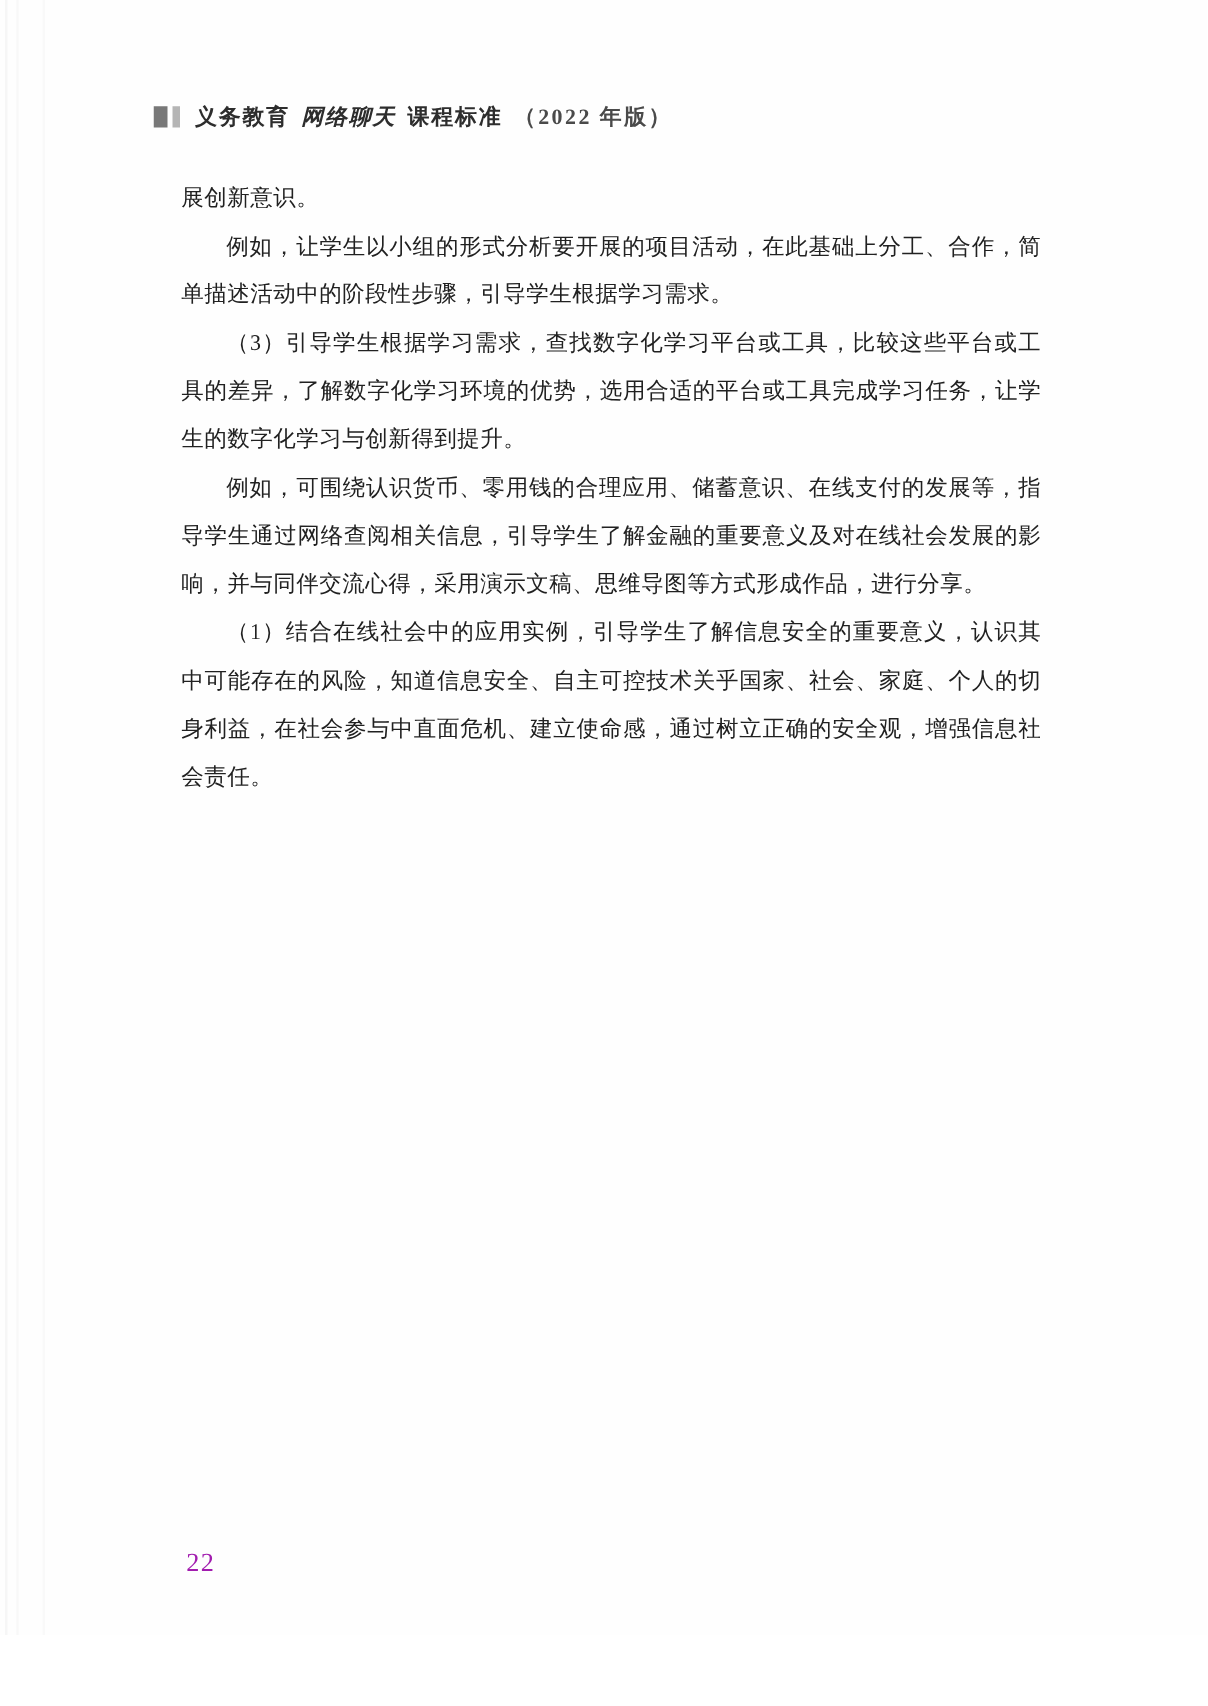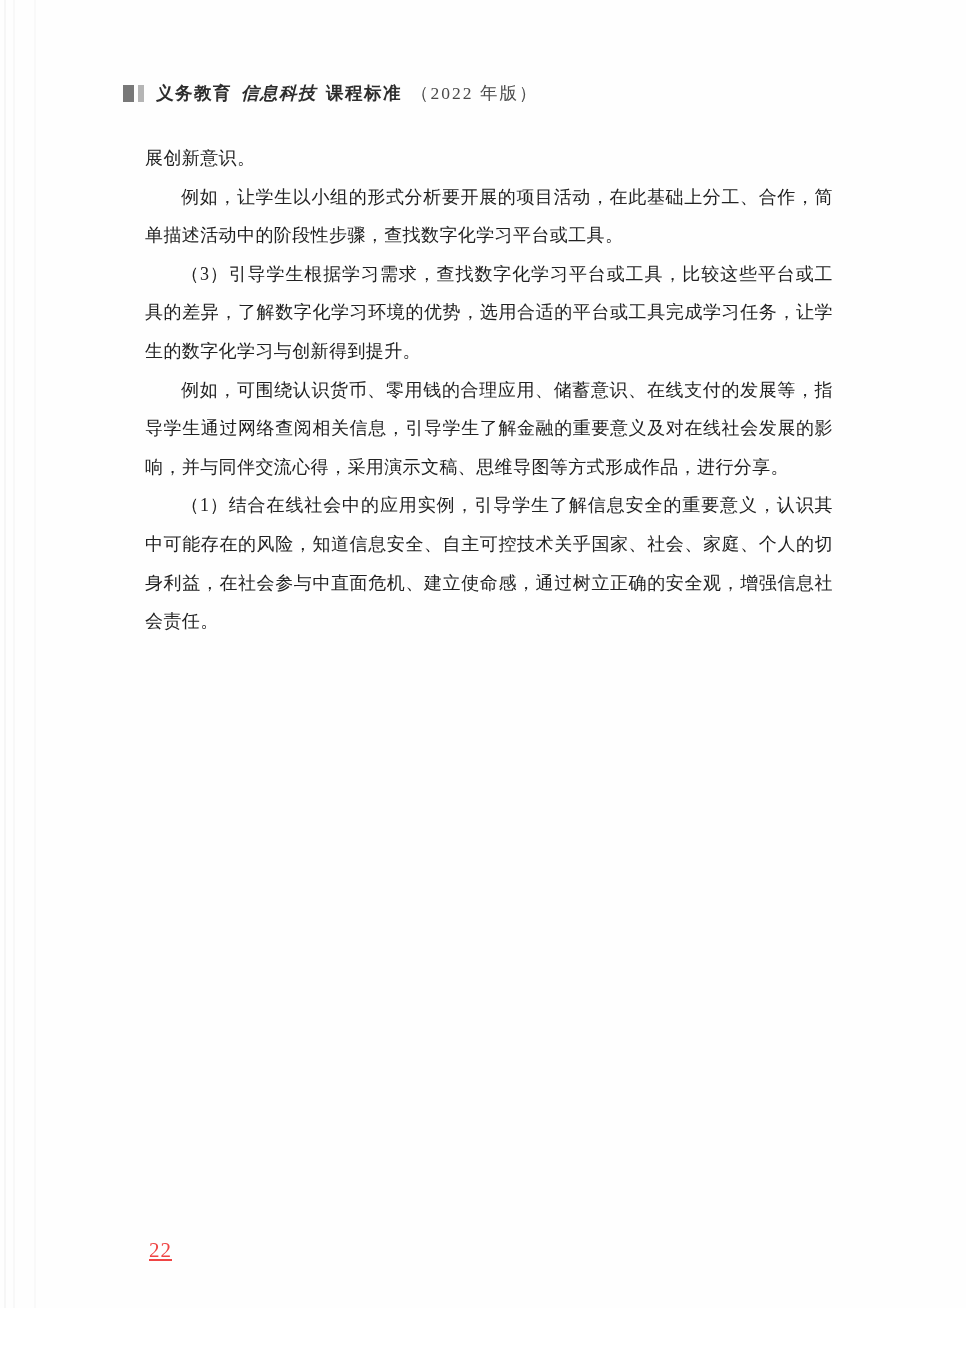--- a/index.html
+++ b/index.html
@@ -46,21 +46,21 @@
   .marker-sq.light { width: 6px;  margin-right: 12px; }
   .header-seg {
     font-size: 17.5px;
     font-weight: bold;
     color: #2d2d2d;
     letter-spacing: 1.5px;
     margin-right: 9px;
   }
   .header-seg.italic { font-style: italic; }
   .header-seg.edition {
-    font-weight: normal;
+    font-weight: bold;
     color: #4a4a4a;
     letter-spacing: 2px;
     margin-right: 16px;
   }
 
   
   .body-text {
     position: absolute;
     left: 145px;
     top: 139px;
@@ -76,46 +76,45 @@
   .para.indent { text-indent: 2em; }
 
   
   .page-footer {
     position: absolute;
     left: 149px;
     top: 1238px;
   }
   .page-number {
     font-size: 21px;
-    color: #ef4444;
+    color: #a21caf;
     letter-spacing: 1px;
-    text-decoration: underline;
   }
 </style>
 </head>
 <body>
 
 <div class="page">
 
   <div class="scan-streak s1"></div>
   <div class="scan-streak s2"></div>
   <div class="scan-streak s3"></div>
 
   <header class="running-header">
     <span class="marker-sq dark" style="background: rgb(120, 120, 120);"></span>
     <span class="marker-sq light" style="background: rgb(181, 181, 181);"></span>
     <span class="header-seg">义务教育</span>
-    <span class="header-seg italic">信息科技</span>
+    <span class="header-seg italic">网络聊天</span>
     <span class="header-seg">课程标准</span>
     <span class="header-seg edition">（2022 年版）</span>
   </header>
 
   <main class="body-text">
     <p class="para">展创新意识。</p>
-    <p class="para indent">例如，让学生以小组的形式分析要开展的项目活动，在此基础上分工、合作，简单描述活动中的阶段性步骤，查找数字化学习平台或工具。</p>
+    <p class="para indent">例如，让学生以小组的形式分析要开展的项目活动，在此基础上分工、合作，简单描述活动中的阶段性步骤，引导学生根据学习需求。</p>
     <p class="para indent">（3）引导学生根据学习需求，查找数字化学习平台或工具，比较这些平台或工具的差异，了解数字化学习环境的优势，选用合适的平台或工具完成学习任务，让学生的数字化学习与创新得到提升。</p>
     <p class="para indent">例如，可围绕认识货币、零用钱的合理应用、储蓄意识、在线支付的发展等，指导学生通过网络查阅相关信息，引导学生了解金融的重要意义及对在线社会发展的影响，并与同伴交流心得，采用演示文稿、思维导图等方式形成作品，进行分享。</p>
     <p class="para indent">（1）结合在线社会中的应用实例，引导学生了解信息安全的重要意义，认识其中可能存在的风险，知道信息安全、自主可控技术关乎国家、社会、家庭、个人的切身利益，在社会参与中直面危机、建立使命感，通过树立正确的安全观，增强信息社会责任。</p>
   </main>
 
   <footer class="page-footer">
     <span class="page-number">22</span>
   </footer>
 
 </div>

